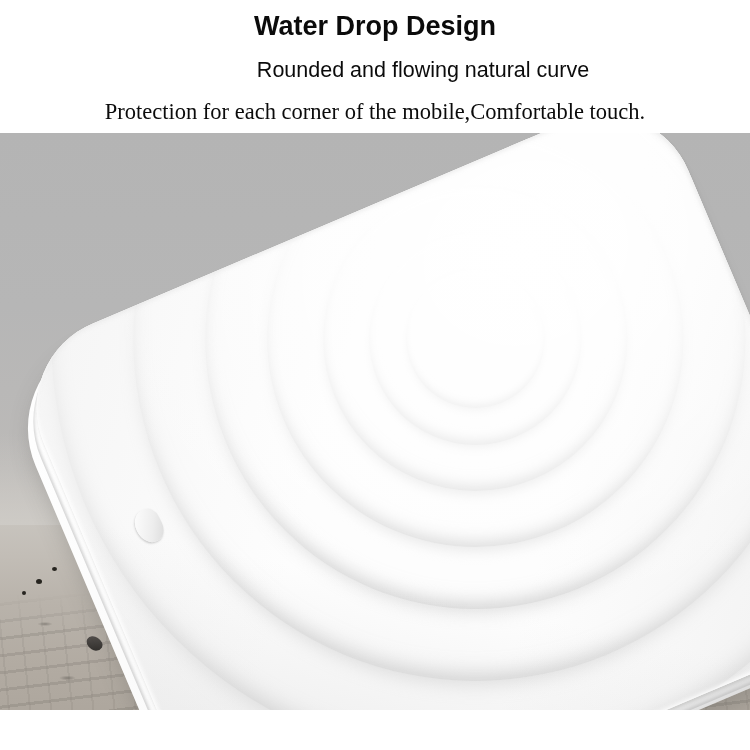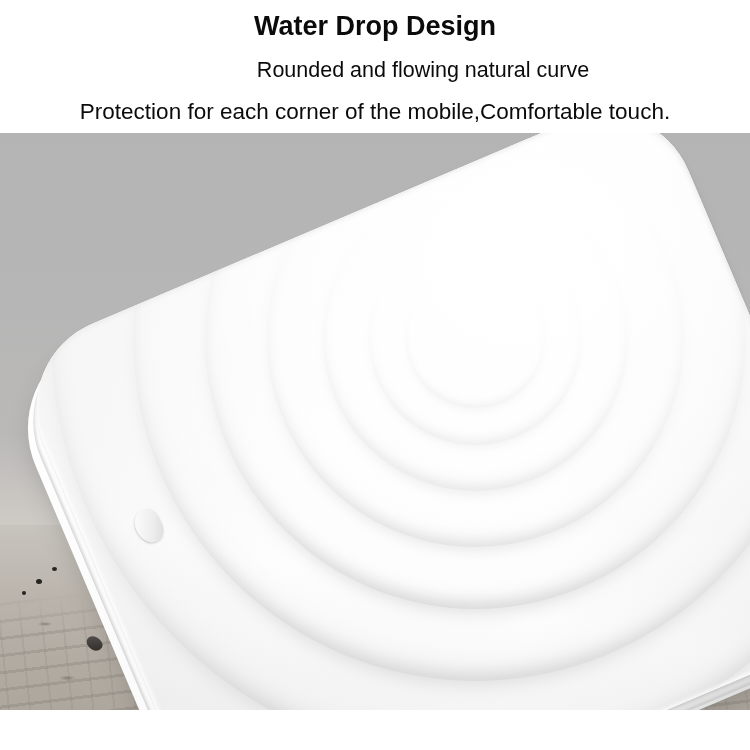--- a/index.html
+++ b/index.html
@@ -47,20 +47,21 @@
   #sub-line {
     top: 58px;
     font-size: 21.5px;
     font-weight: normal;
     margin-left: 48px;
   }
   #desc-line {
     top: 99px;
     font-size: 22.5px;
     font-weight: normal;
+    font-family: Liberation Serif, serif;
   }
 
   
   #photo {
     position: absolute;
     left: 0;
     top: 133px;
     width: 750px;
     height: 617px;
     overflow: hidden;

